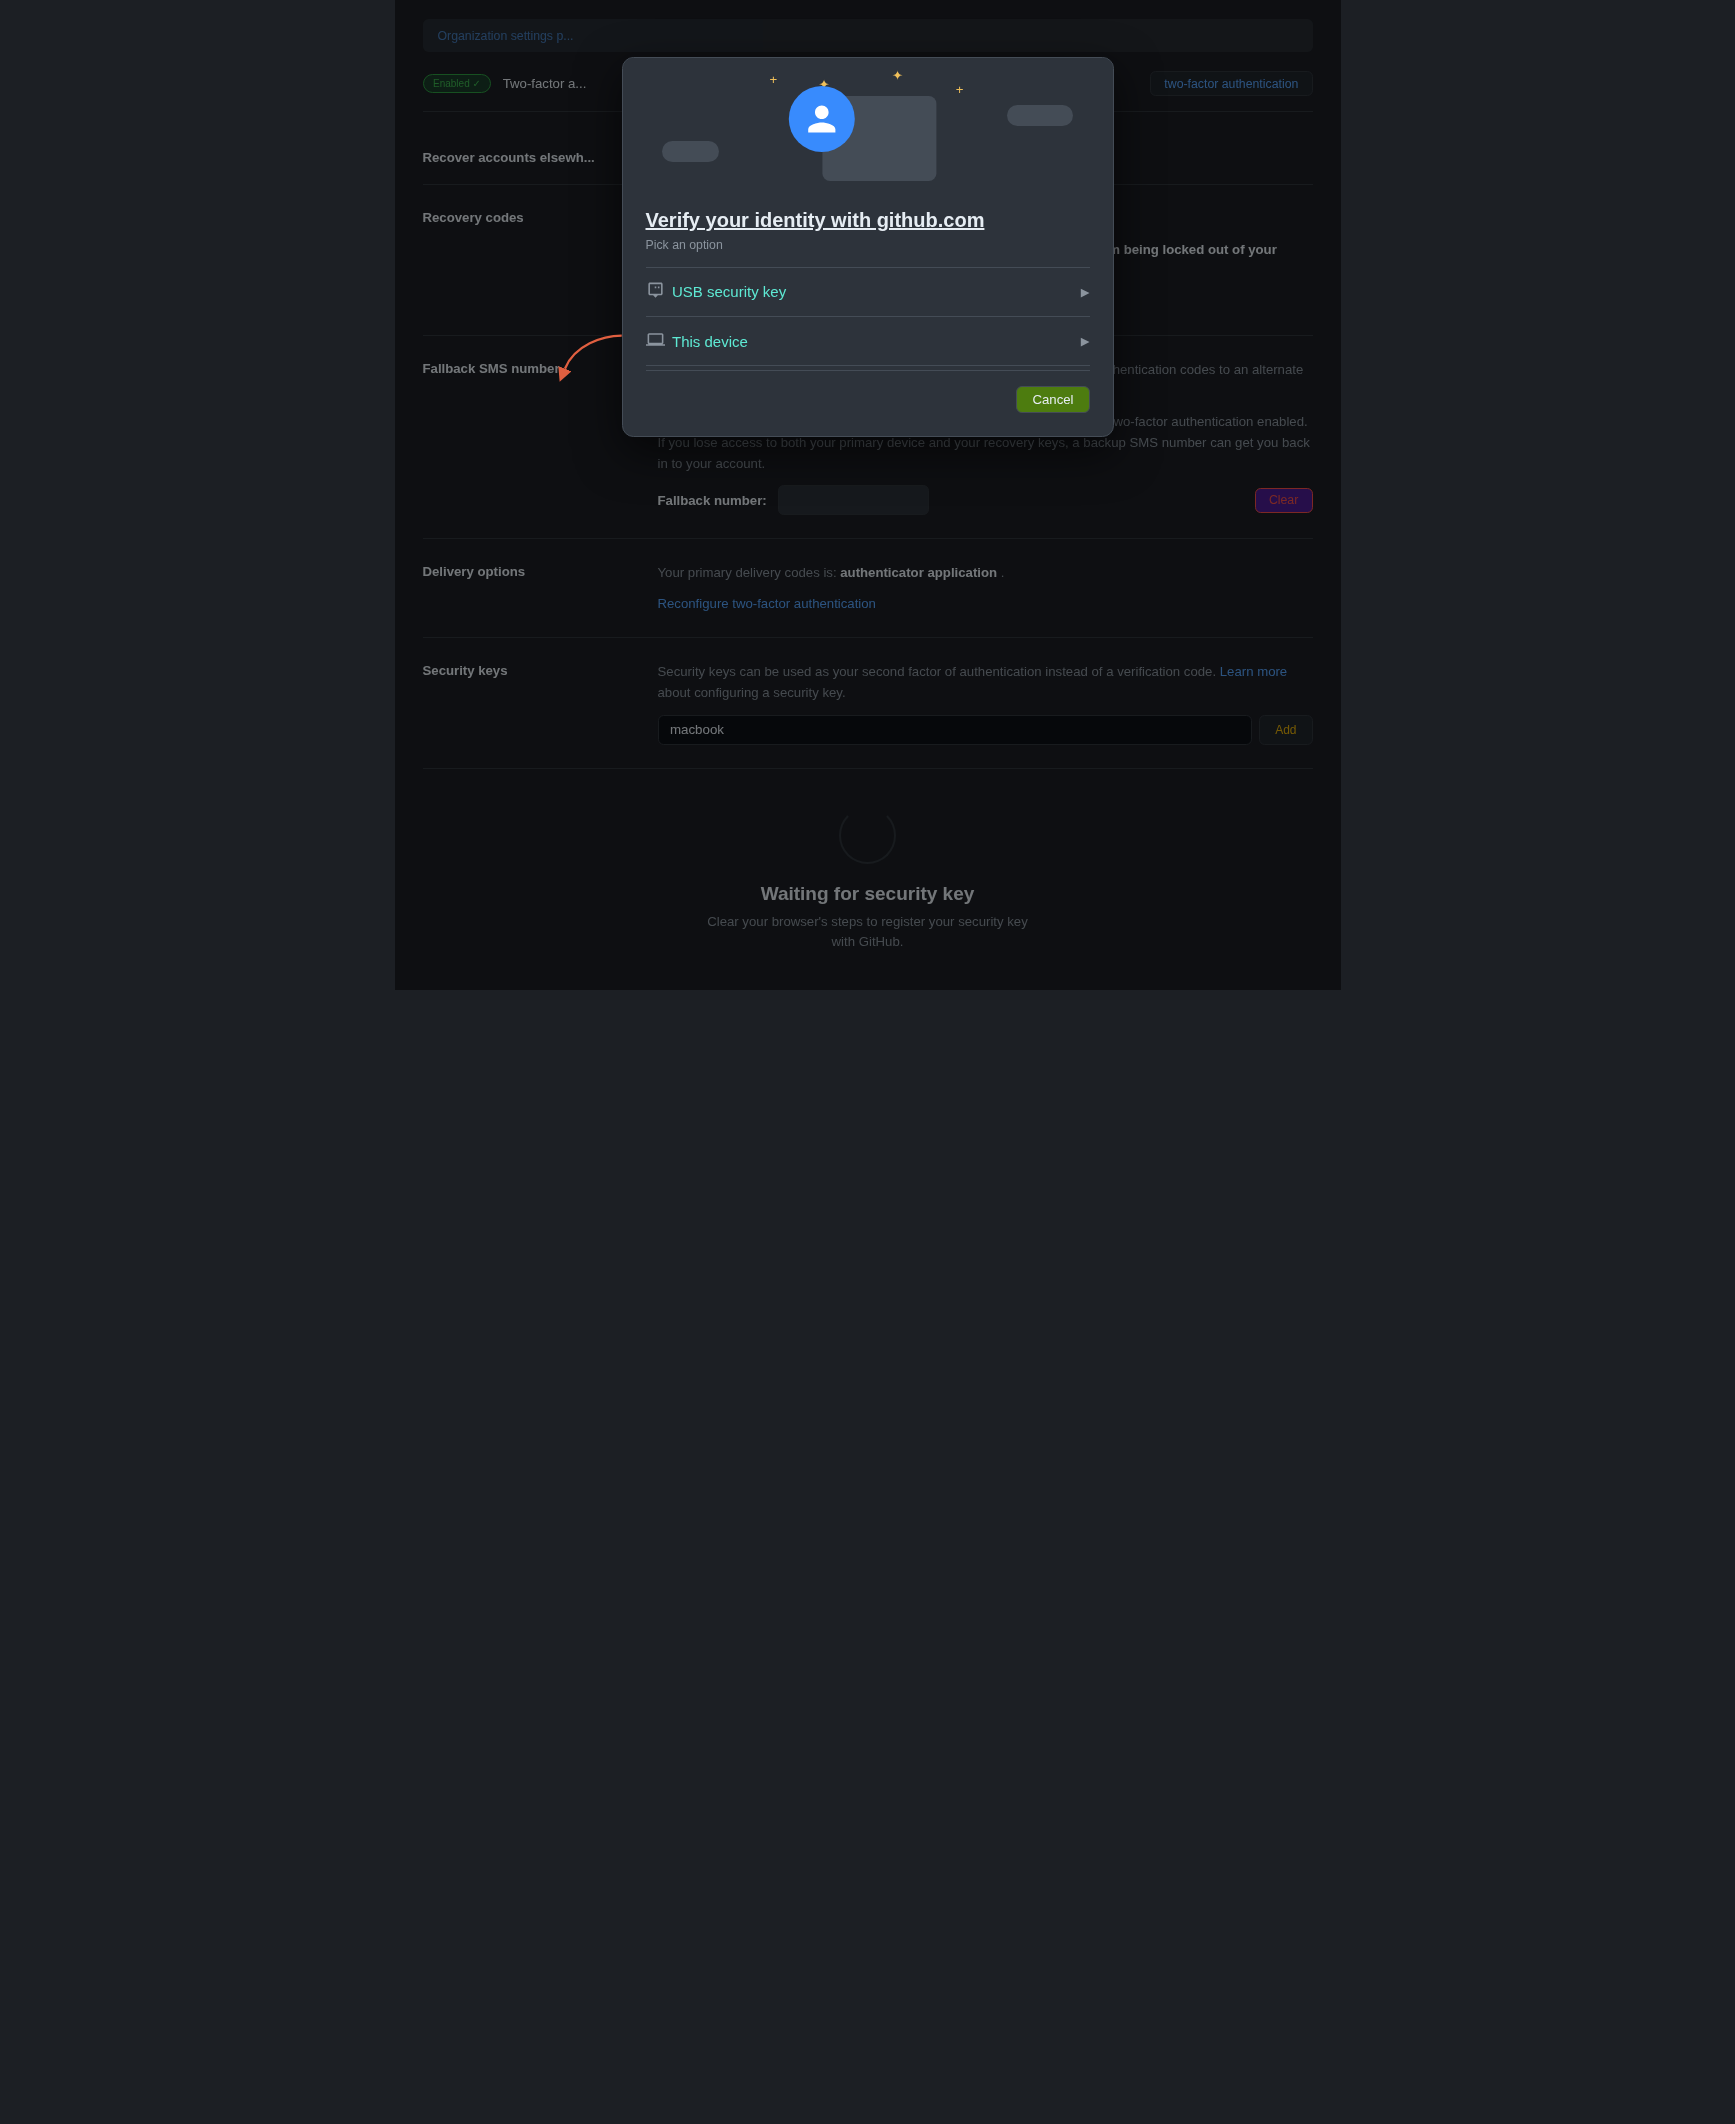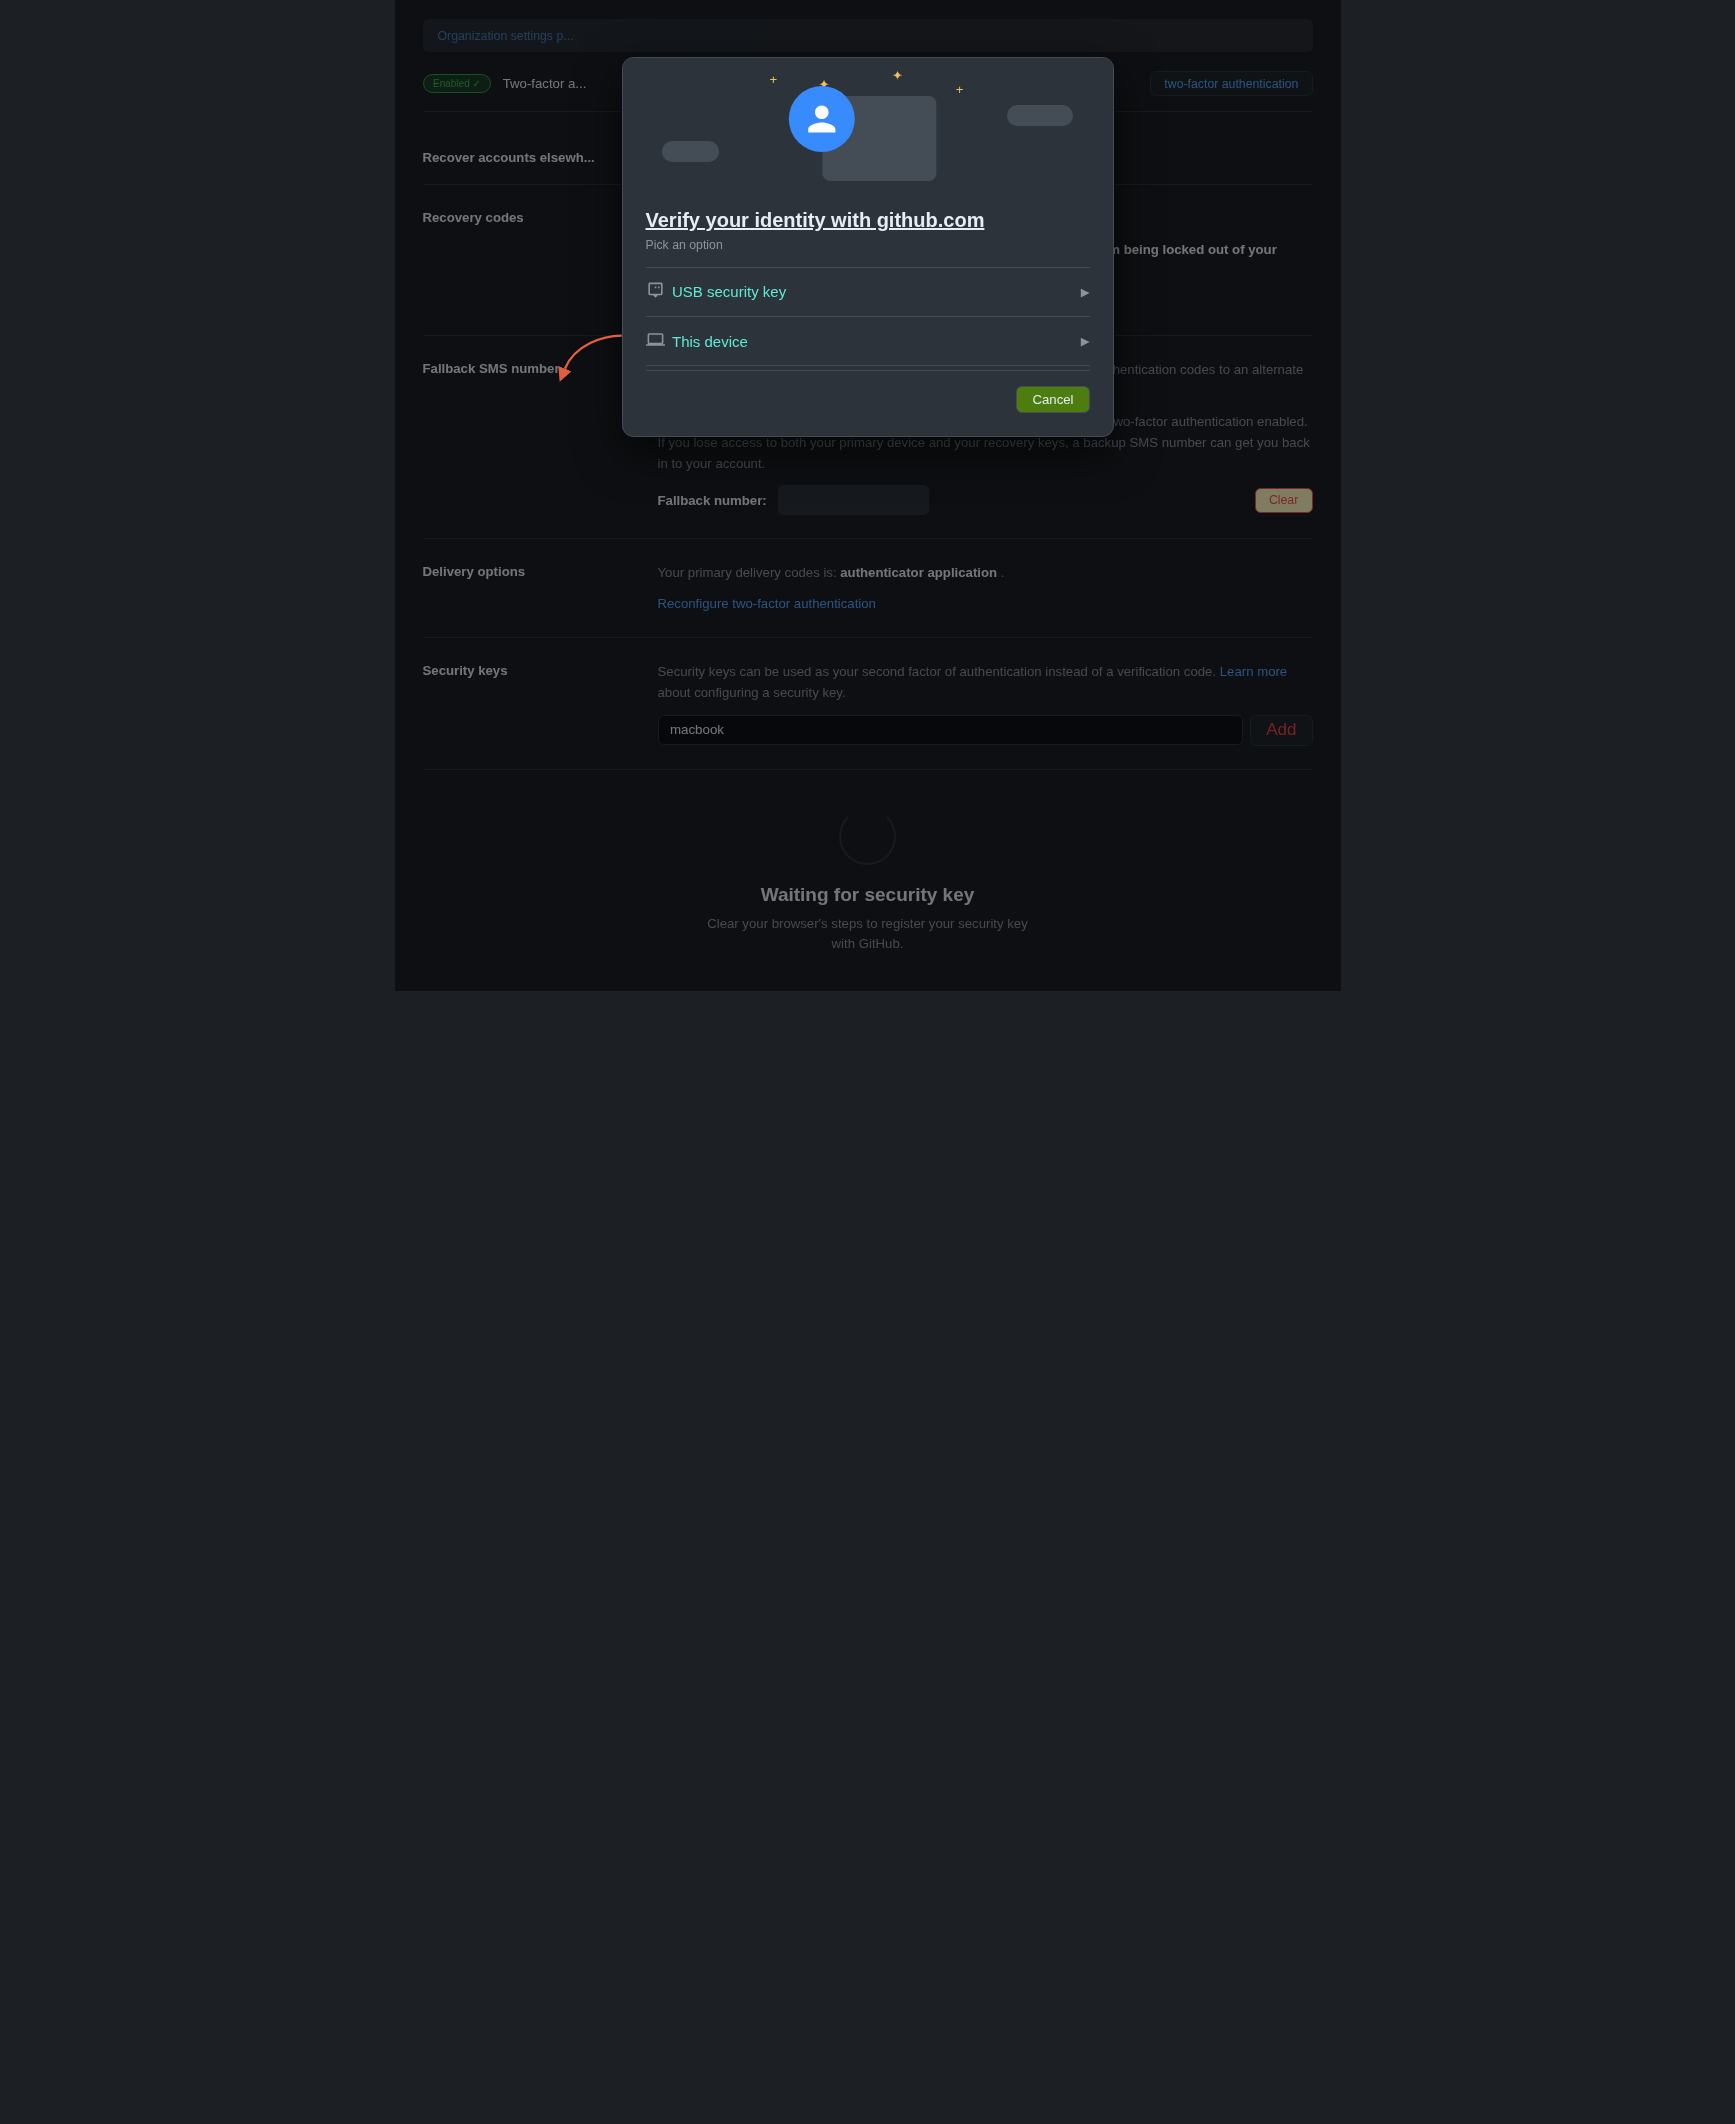--- a/index.html
+++ b/index.html
@@ -142,21 +142,21 @@
       border: 0.9px solid #30363d;
       border-radius: 5.7px;
       padding: 4.7px 11.4px;
       color: #8b949e;
       width: 151px;
       height: 30px;
     }
 
     .clear-btn {
       margin-left: auto;
-      background-color: #fef9c3;
+      background-color: #4c1d95;
       border: 0.9px solid #f85149;
       border-radius: 5.7px;
       color: #f85149;
       padding: 4.7px 13.2px;
       cursor: pointer;
       font-size: 12.3px;
     }
 
     
     .security-key-input-row {
@@ -172,24 +172,24 @@
       border-radius: 5.7px;
       padding: 4.7px 11.4px;
       color: #e6edf3;
       height: 30px;
     }
 
     .add-btn {
       background-color: #21262d;
       border: 0.9px solid #30363d;
       border-radius: 5.7px;
-      color: #ef4444;
+      color: #eab308;
       padding: 4.7px 15px;
       cursor: pointer;
-      font-size: 17px;
+      font-size: 12px;
     }
 
     
     .waiting-section {
       text-align: center;
       padding: 38px 19px 19px;
     }
 
     .spinner {
       width: 57px;

